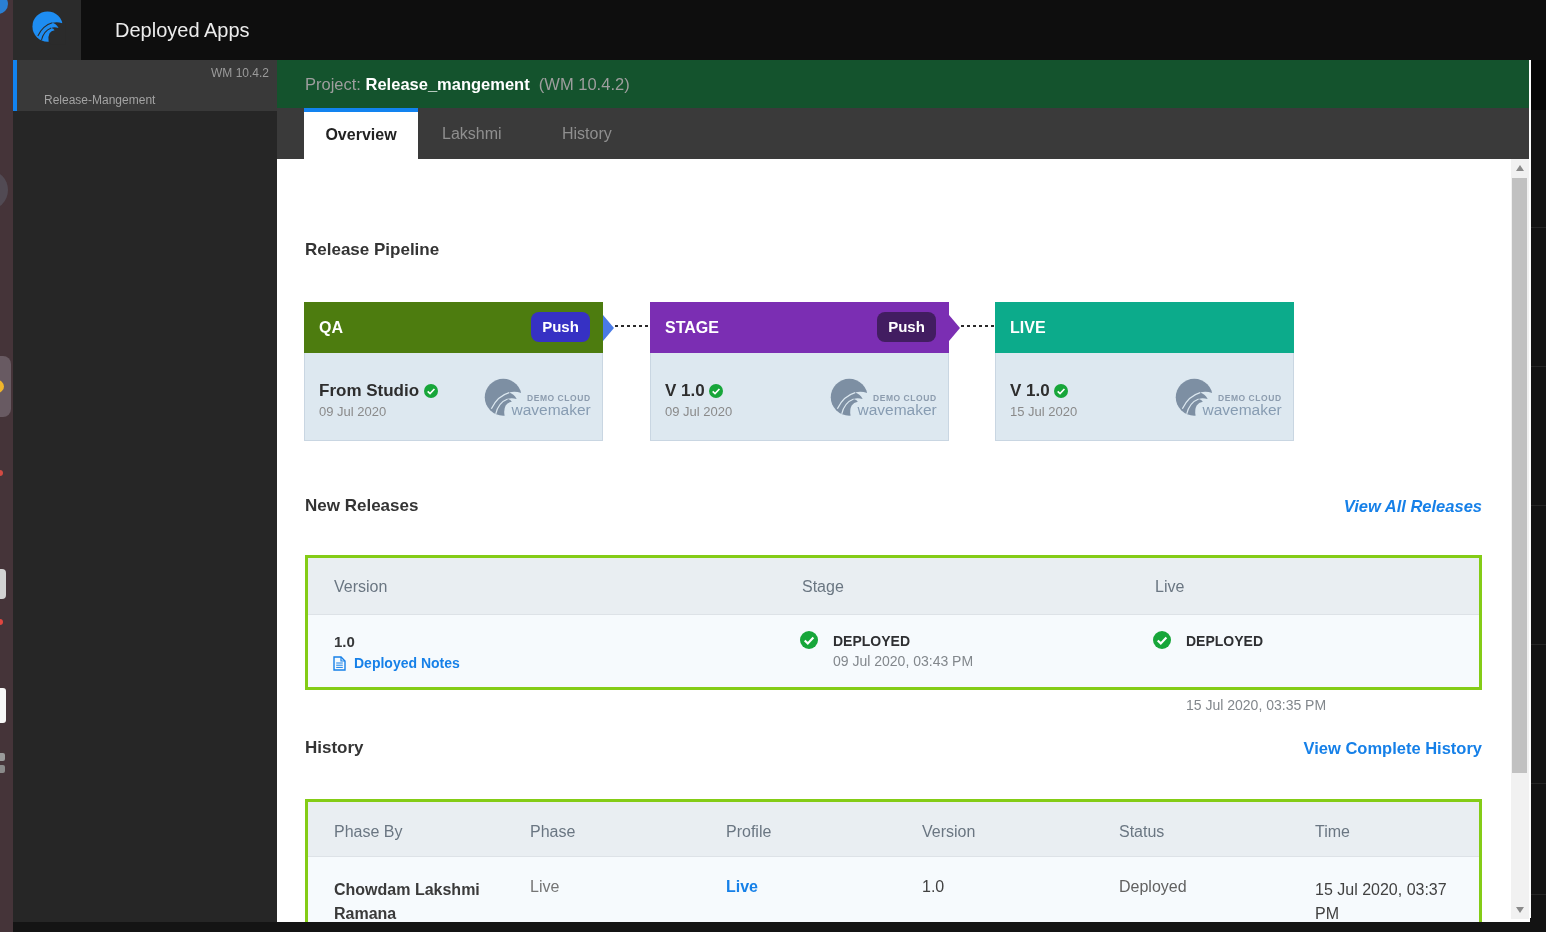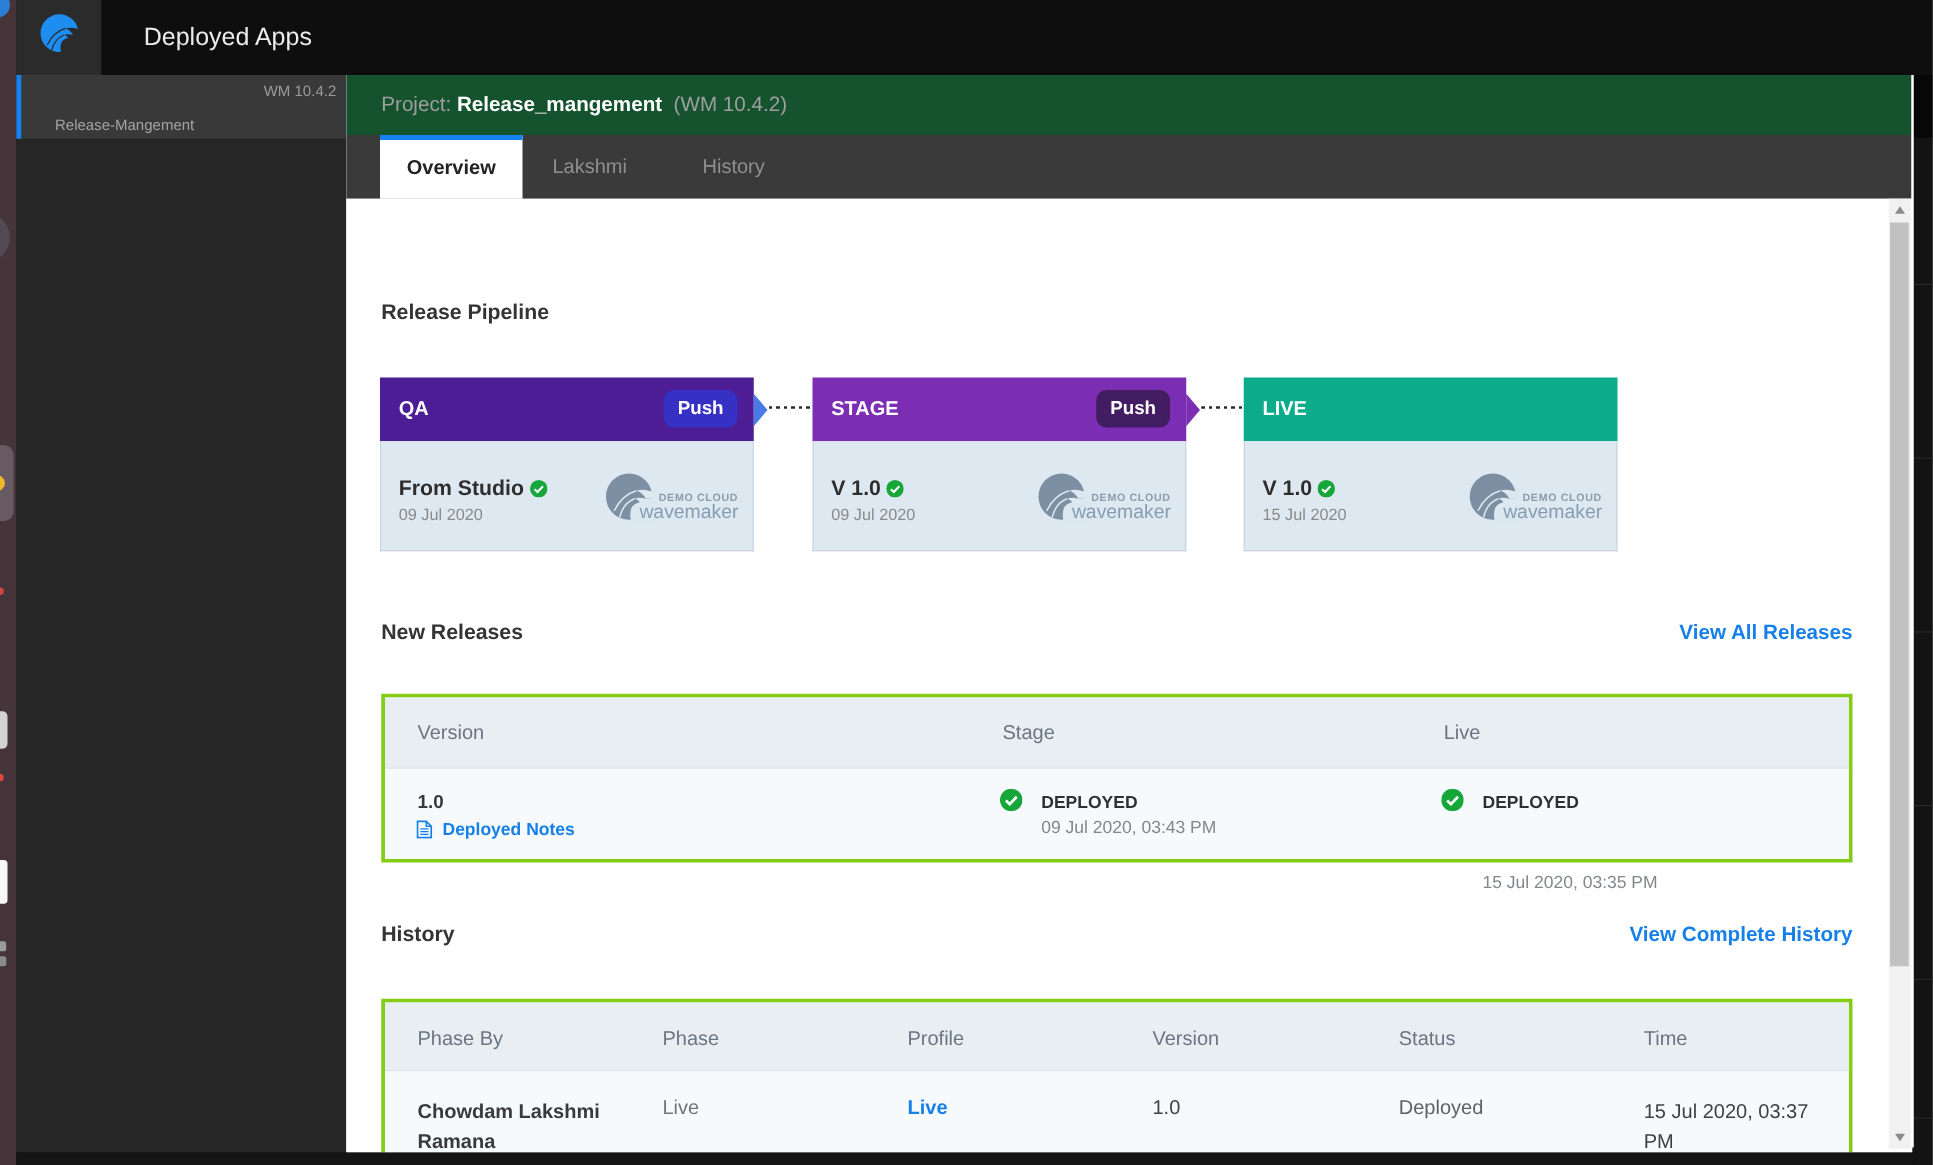--- a/index.html
+++ b/index.html
@@ -127,21 +127,21 @@
   <div id="tabbar" class="abs">
     <div id="tab-active" class="abs">Overview</div>
     <div class="tab-g abs" style="left:165px;">Lakshmi</div>
     <div class="tab-g abs" style="left:285px;">History</div>
   </div>
 
   <div id="content" class="abs">
     <h2 class="sec" style="left:28px; top:81px;">Release Pipeline</h2>
 
     <div class="card" style="left:27px;">
-      <div class="chdr" style="background:#4c1d95;">
+      <div class="chdr" style="background:#4d7c0f;">
         <div class="nm">QA</div>
         <div class="push" style="background:#3631c4;">Push</div>
       </div>
       <div class="arrow" style="border-left:11px solid #4a7ae6;"></div>
       <div class="cbody">
         <div class="ctitle">From Studio <svg class="chk" width="14" height="14" viewBox="0 0 16 16">
               <use href="#chkg"></use>
             </svg></div>
         <div class="cdate">09 Jul 2020</div>
         <svg class="abs" style="left:178px;top:24px;" width="112" height="42" viewBox="0 0 112 42">
@@ -190,21 +190,21 @@
           <g style="color:#7d8fa3;--gap:#dce8f0;">
               <use href="#wmark" transform="scale(0.44)"></use>
             </g>
           <text x="44" y="24" font-size="8.5" font-weight="bold" letter-spacing="0.55" fill="#8c9cae">DEMO CLOUD</text>
           <text x="28.5" y="37.5" font-size="15.5" fill="#879cb2">wavemaker</text>
         </svg>
       </div>
     </div>
 
     <h2 class="sec" style="left:28px; top:337px;">New Releases</h2>
-    <div class="link" style="right:48px; top:338px;">View All Releases</div>
+    <div class="link" style="right:48px; top:338px;font-style:italic;">View All Releases</div>
 
     <div class="tbl" style="top:396px;">
       <div class="thead">
         <span style="left:26px;">Version</span>
         <span style="left:494px;">Stage</span>
         <span style="left:847px;">Live</span>
       </div>
       <div class="trow" style="height:72px;">
         <div class="abs" style="left:26px;top:18px;font-size:15px;font-weight:700;color:#37383a;">1.0</div>
         <svg class="abs" style="left:25px;top:41px;" width="13" height="15" viewBox="0 0 13 15">

